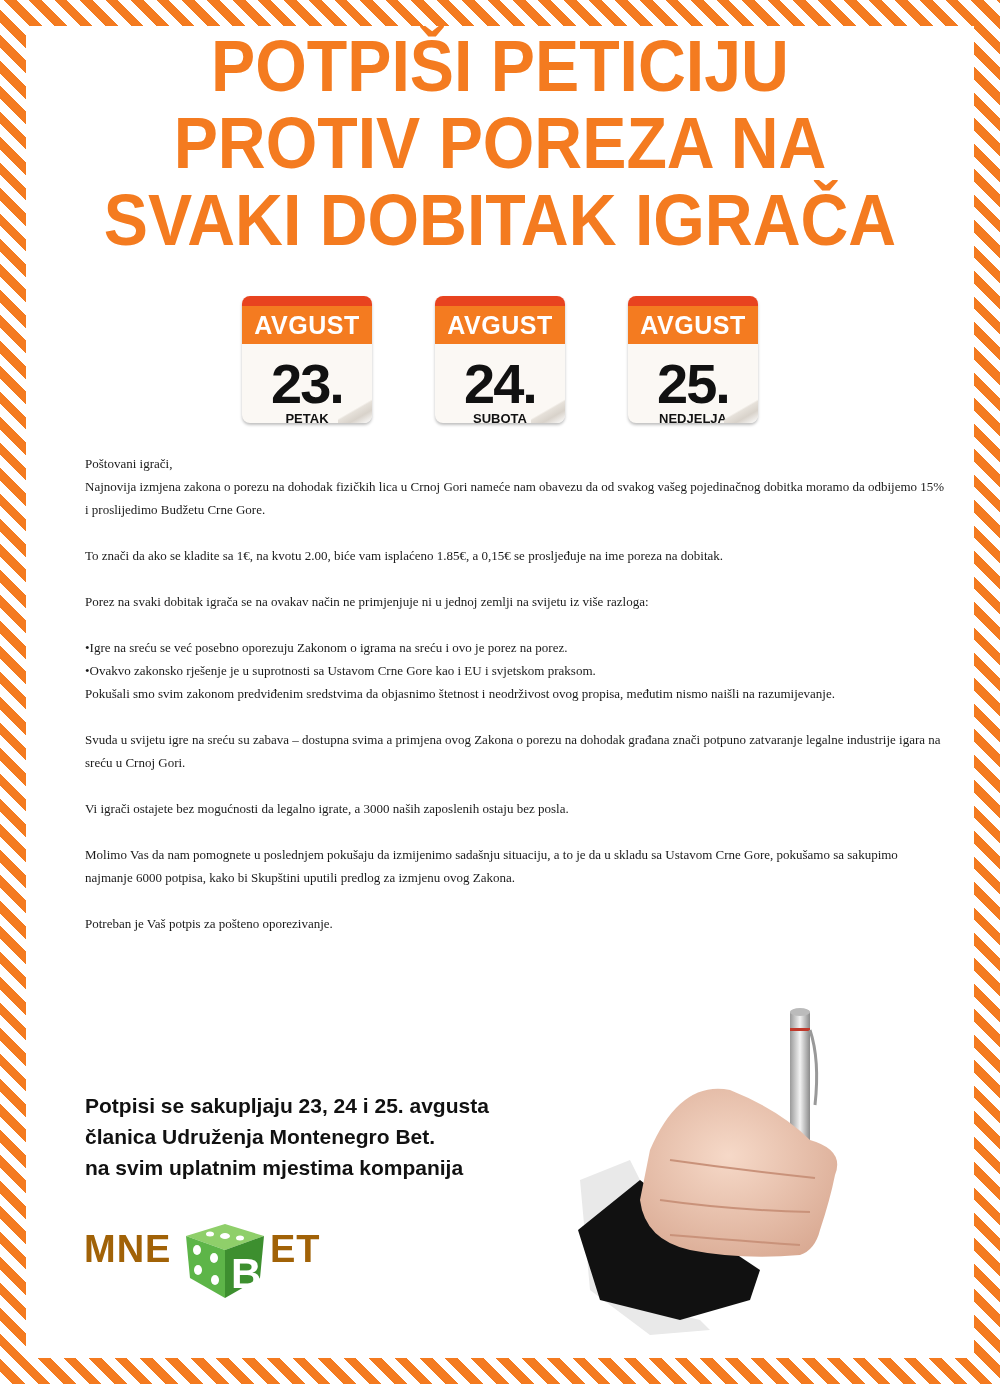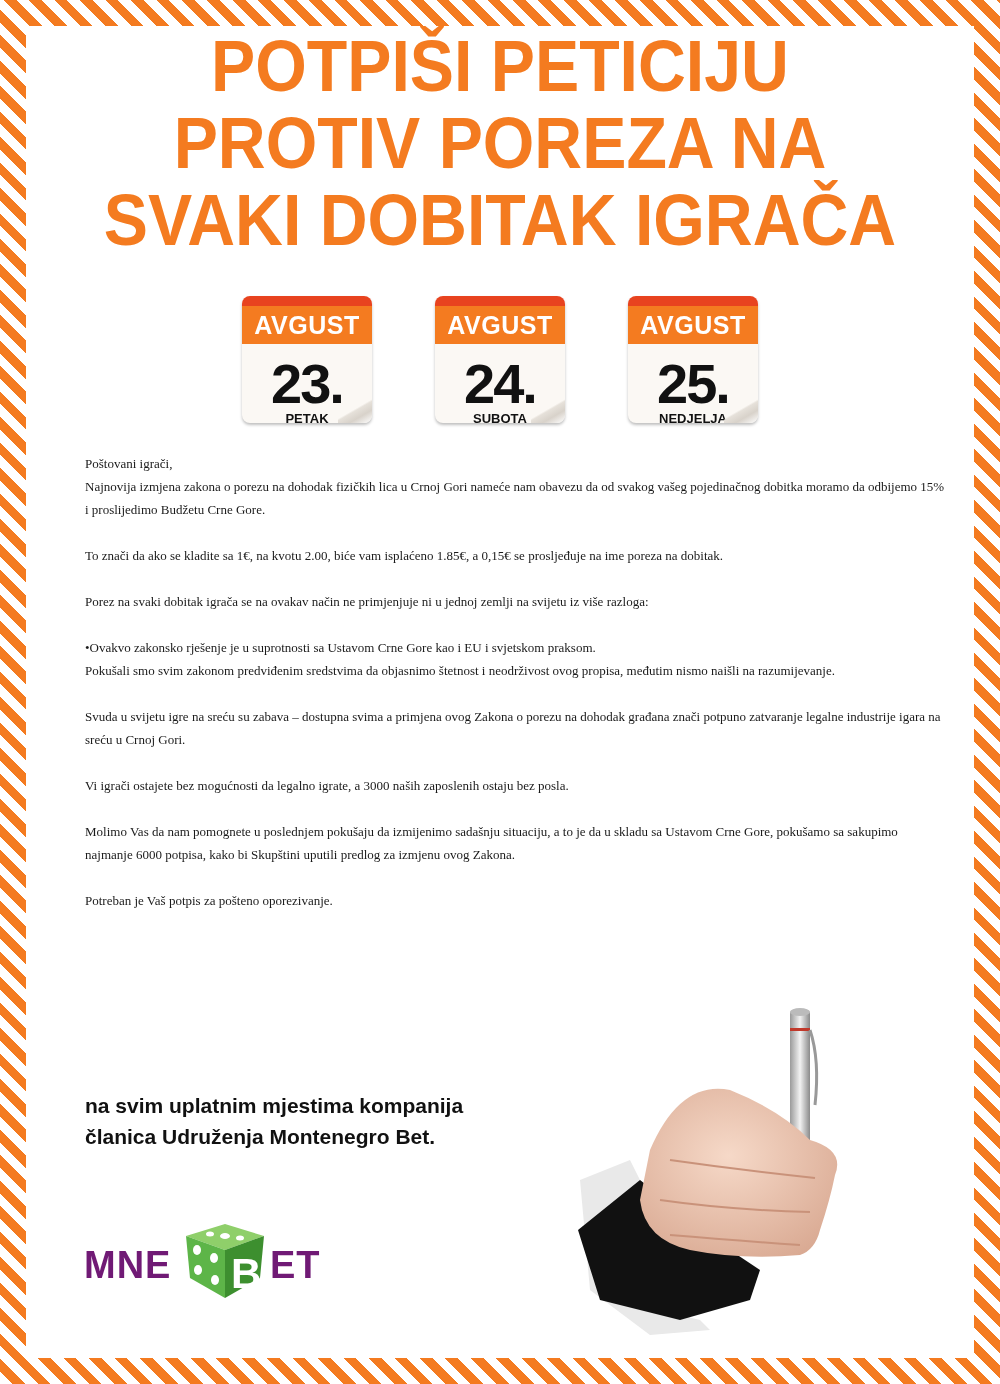--- a/index.html
+++ b/index.html
@@ -19,21 +19,21 @@
   .cal .day{color:#111;font-weight:bold;font-size:56px;line-height:56px;text-align:center;margin-top:12px;letter-spacing:-2px;}
   .cal .wd{color:#111;font-weight:bold;font-size:13px;text-align:center;line-height:14px;}
   .cal .curl{position:absolute;right:0;bottom:0;width:34px;height:24px;
     background:linear-gradient(150deg,transparent 45%,#e6e1da 50%,#d8d2ca 70%,#fff 100%);}
   .body{position:absolute;left:60px;top:428px;width:860px;color:#1a1a1a;font-size:13px;line-height:23px;
     font-family:Liberation Serif, serif;}
   .body p{margin:0 0 23px 0;}
   .body p.tight{margin:0;}
   .cta{position:absolute;left:60px;top:1066px;color:#111;font-weight:bold;font-size:21px;line-height:31px;}
   .logo{position:absolute;left:58px;top:1196px;height:76px;width:240px;}
-  .logo .txt{position:absolute;top:22px;font-weight:bold;font-size:38px;color:#701a75;letter-spacing:1px;text-align:center;}
+  .logo .txt{position:absolute;top:6px;font-weight:bold;font-size:38px;color:#a16207;letter-spacing:1px;text-align:center;}
   .hand{position:absolute;left:560px;top:1000px;width:300px;height:340px;}
 </style>
 </head>
 <body>
 
 <div class="frame"></div>
 <div class="inner"></div>
 
 <div class="title">
   <div>POTPIŠI PETICIJU</div>
@@ -63,31 +63,33 @@
     <div class="wd">NEDJELJA</div>
     <div class="curl"></div>
   </div>
 </div>
 
 <div class="body" style="top:452px;left:85px;width:860px;">
   <p class="tight">Poštovani igrači,</p>
   <p>Najnovija izmjena zakona o porezu na dohodak fizičkih lica u  Crnoj Gori nameće nam obavezu da od svakog vašeg pojedinačnog dobitka moramo da odbijemo 15% i proslijedimo Budžetu Crne Gore.</p>
   <p>To znači da ako se kladite sa 1€, na kvotu 2.00, biće vam isplaćeno 1.85€, a 0,15€ se prosljeđuje na ime poreza na dobitak.</p>
   <p>Porez na svaki dobitak igrača se na ovakav način ne primjenjuje ni u jednoj zemlji na svijetu iz više razloga:</p>
+  <p class="tight">•Igre na sreću se već posebno oporezuju Zakonom o igrama na sreću i ovo je porez na porez.</p>
   <p class="tight">•Ovakvo zakonsko rješenje je u suprotnosti sa Ustavom Crne Gore kao i EU i svjetskom praksom.</p>
   <p>Pokušali smo svim zakonom predviđenim sredstvima da objasnimo štetnost i neodrživost ovog propisa, međutim nismo naišli na razumijevanje.</p>
   <p>Svuda u svijetu igre na sreću su zabava – dostupna svima a primjena ovog Zakona o porezu na dohodak građana znači potpuno zatvaranje legalne industrije igara na sreću u Crnoj Gori.</p>
   <p>Vi igrači ostajete bez mogućnosti da legalno igrate, a 3000 naših zaposlenih ostaju bez posla.</p>
   <p>Molimo Vas da nam pomognete u poslednjem pokušaju da izmijenimo sadašnju situaciju, a to je da u skladu sa Ustavom Crne Gore, pokušamo sa sakupimo najmanje 6000 potpisa, kako bi Skupštini uputili predlog za izmjenu ovog Zakona.</p>
   <p>Potreban je Vaš potpis za pošteno oporezivanje.</p>
 </div>
 
 <div class="cta" style="left:85px;top:1090px;">
+  <div>Potpisi se sakupljaju 23, 24 i 25. avgusta</div>
+  <div>članica Udruženja Montenegro Bet.</div>
   <div>na svim uplatnim mjestima kompanija</div>
-  <div>članica Udruženja Montenegro Bet.</div>
 </div>
 
 <div class="logo" style="left:84px;top:1222px;">
   <span class="txt" style="left:0;">MNE</span>
   <svg style="position:absolute;left:100px;top:0;" width="82" height="78" viewBox="0 0 82 78">
     <polygon points="41,2 80,14 41,28 2,14" fill="#8fcf6a"></polygon>
     <polygon points="2,14 41,28 41,76 6,56" fill="#5db548"></polygon>
     <polygon points="41,28 80,14 76,56 41,76" fill="#3d8f2f"></polygon>
     <ellipse cx="41" cy="14" rx="5" ry="3" fill="#fff"></ellipse>
     <ellipse cx="26" cy="12" rx="4" ry="2.5" fill="#fff"></ellipse>

